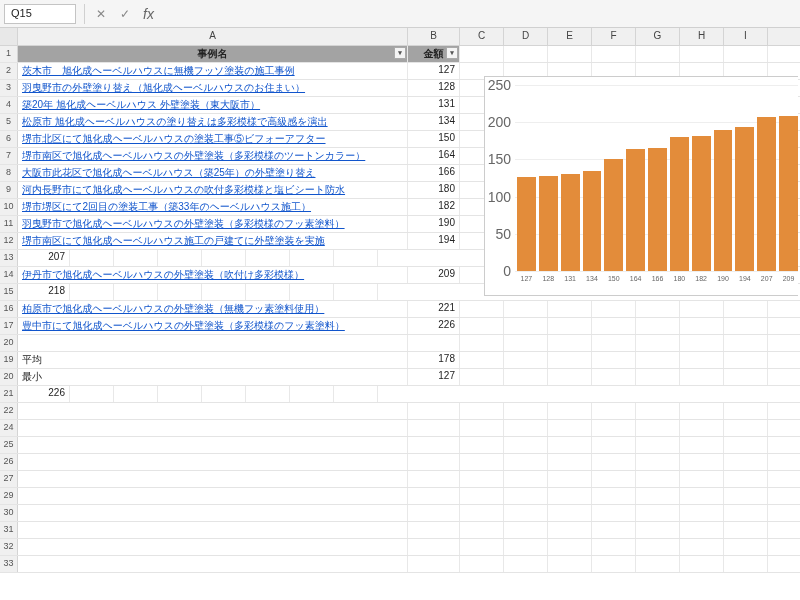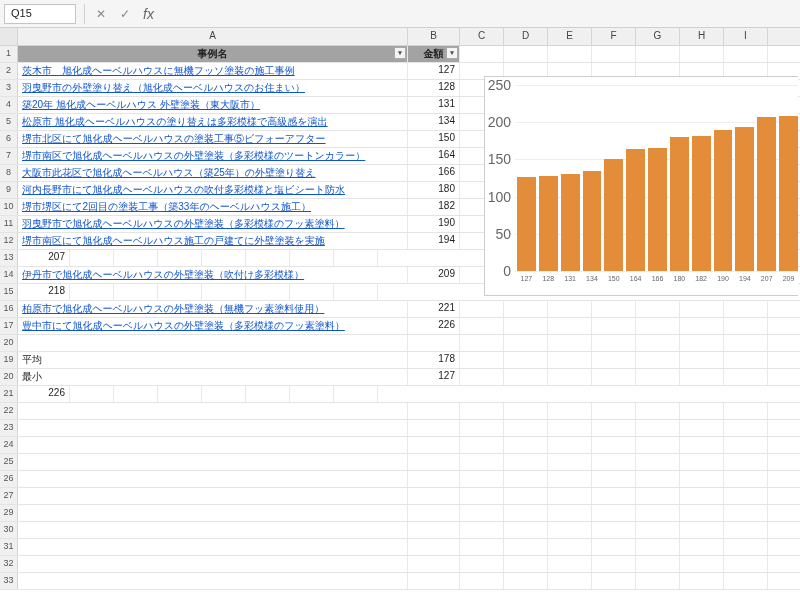--- a/index.html
+++ b/index.html
@@ -438,32 +438,20 @@
         <div class="cell cN"></div>
         <div class="cell cN"></div>
         <div class="cell cN"></div>
         <div class="cell cN"></div>
         <div class="cell cN"></div>
         <div class="cell cN"></div>
         <div class="cell cN"></div>
       </div>
       <div class="row">
         <div class="rh">22</div>
-        <div class="cell cA "></div>
-        <div class="cell cB"></div>
-        <div class="cell cN"></div>
-        <div class="cell cN"></div>
-        <div class="cell cN"></div>
-        <div class="cell cN"></div>
-        <div class="cell cN"></div>
-        <div class="cell cN"></div>
-        <div class="cell cN"></div>
-      </div>
-      <div class="row">
-        <div class="rh">23</div>
         <div class="cell cA "></div>
         <div class="cell cB"></div>
         <div class="cell cN"></div>
         <div class="cell cN"></div>
         <div class="cell cN"></div>
         <div class="cell cN"></div>
         <div class="cell cN"></div>
         <div class="cell cN"></div>
         <div class="cell cN"></div>
       </div>

